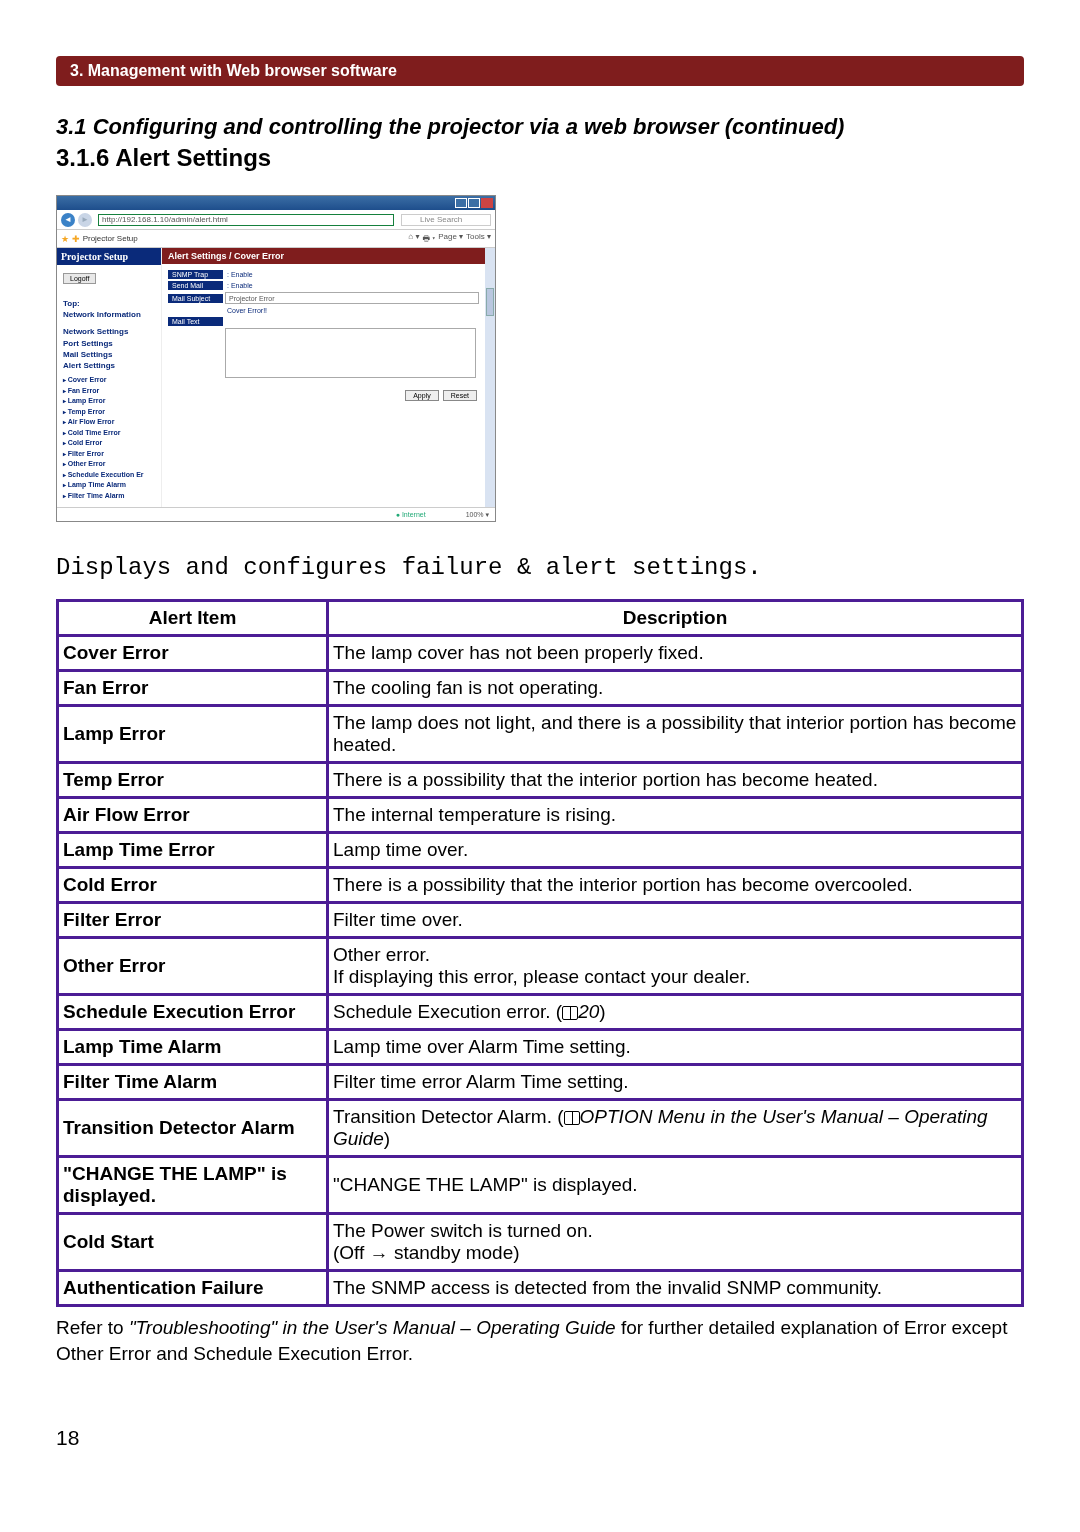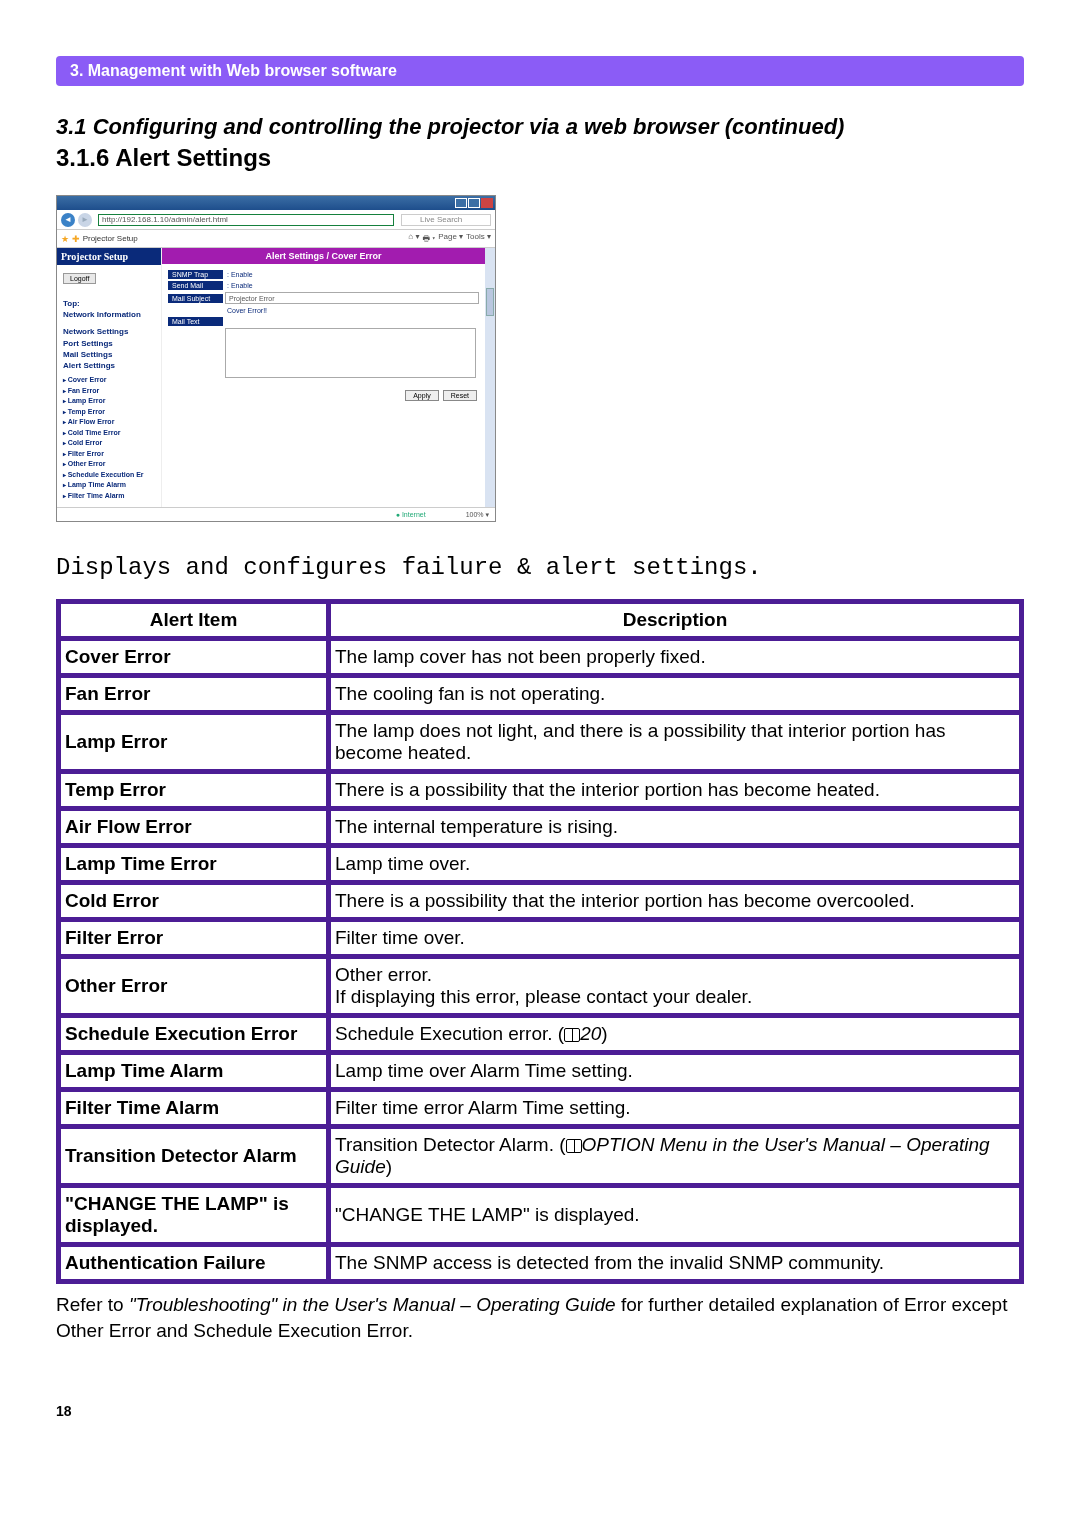--- a/index.html
+++ b/index.html
@@ -1,19 +1,19 @@
 <!DOCTYPE html>
 <html><head>
 <meta charset="utf-8">
 <style>
   * { box-sizing: border-box; margin: 0; padding: 0; }
   body { font-family: Arial, Helvetica, sans-serif; background: #fff; width: 1080px; color: #000; }
   .page { padding: 56px 56px 40px 56px; }
   .breadcrumb-bar {
-    background: #8b5cf6;
+    background: #7f1d1d;
     color: #fff;
     font-weight: bold;
     padding: 6px 14px;
     border-radius: 4px;
     font-size: 16px;
     margin-bottom: 28px;
   }
   .subsection-title {
     font-style: italic;
     font-weight: bold;
@@ -60,21 +60,21 @@
   }
   .ss-logoff {
     margin:8px 6px; padding:1px 6px; background:#e8e8e8; border:1px solid #999;
     display:inline-block; text-align:center; font-size:7px;
   }
   .ss-nav { padding:6px 6px 4px 6px; color:#0a2a7a; font-weight:bold; line-height:1.4; }
   .ss-nav-sub { padding:0 6px 6px 6px; color:#0a2a7a; font-weight:bold; line-height:1.5; font-size:7px;}
   .ss-nav-sub div::before { content:"▸ "; font-size:6px; }
   .ss-main { flex:1; }
   .ss-main-head {
-    background:#a21caf; color:#fff; font-weight:bold; padding:3px 6px; font-size:9px;text-align:center;
+    background:#7f1d1d; color:#fff; font-weight:bold; padding:3px 6px; font-size:9px;
   }
   .ss-form { padding:6px; }
   .ss-row { display:flex; margin-bottom:2px; align-items:center; }
   .ss-label { width:55px; background:#0a2a7a; color:#fff; padding:1px 4px; font-size:7px; }
   .ss-val { padding:1px 4px; color:#0a2a7a; font-size:7px; }
   .ss-input { flex:1; border:1px solid #aaa; height:12px; margin-left:2px; padding:0 3px; font-size:7px; display:flex; align-items:center; color:#555;}
   .ss-textarea { width: calc(100% - 60px); height:50px; border:1px solid #aaa; margin-left:57px; }
   .ss-buttons { display:flex; justify-content:flex-end; gap:4px; padding:6px 8px 10px; }
   .ss-btn { border:1px solid #888; background:#eee; font-size:7px; padding:1px 7px; }
   .ss-status { height:14px; border-top:1px solid #ccc; display:flex; justify-content:flex-end; align-items:center; padding:0 6px; gap:40px; font-size:7px; color:#555; }
@@ -83,39 +83,39 @@
   .ss-scrollthumb .thumb { width:8px; height:28px; background:#b9c7df; margin:40px auto 0; border:1px solid #8aa;}
   
   .intro { font-size: 24px; margin-bottom: 18px; font-family: Liberation Mono, monospace; }
   
   table.alerts {
     width: 100%;
     border-collapse: collapse;
     font-size: 19px;
   }
   table.alerts th, table.alerts td {
-    border: 5px solid #4c1d95;
+    border: 3px solid #4c1d95;
     padding: 5px 4px;
     text-align: left;
     vertical-align: middle;
   }
   table.alerts th { text-align: center; font-weight: bold; }
   table.alerts td.item { font-weight: bold; width: 270px; }
   .book-icon {
     display:inline-block; width:16px; height:14px;
     border:1.5px solid #000; border-radius:2px; position:relative; vertical-align:-2px;
   }
   .book-icon::before {
     content:""; position:absolute; left:50%; top:0; bottom:0; width:1px; background:#000;
   }
   .italic-bold { font-style: italic; font-weight: normal; }
   .footnote {
     font-size: 19px; margin-top: 8px; line-height:1.35;
   }
-  .pagenum { margin-top: 60px; font-size: 14px; font-weight: bold; }
+  .pagenum { margin-top: 60px; font-size: 21px; }
 </style>
 </head>
 <body>
 
 <div class="page">
   <div class="breadcrumb-bar">3. Management with Web browser software</div>
   <div class="subsection-title">3.1 Configuring and controlling the projector via a web browser (continued)</div>
   <div class="section-heading">3.1.6 Alert Settings</div>
 
   <div class="screenshot">
@@ -271,20 +271,24 @@
         </tr>
         <tr>
           <td class="item">Transition Detector Alarm</td>
           <td>Transition Detector Alarm. (<span class="book-icon"></span><span class="italic-bold">OPTION Menu in the User's Manual – Operating Guide</span>)</td>
         </tr>
         <tr>
           <td class="item">"CHANGE THE LAMP" is displayed.</td>
           <td>"CHANGE THE LAMP" is displayed.</td>
         </tr>
         <tr>
+          <td class="item">Cold Start</td>
+          <td>The Power switch is turned on.<br>(Off → standby mode)</td>
+        </tr>
+        <tr>
           <td class="item">Authentication Failure</td>
           <td>The SNMP access is detected from the invalid SNMP community.</td>
         </tr>
       </tbody>
   </table>
 
   <div class="footnote">
     <span>Refer to </span><span class="italic-bold">"Troubleshooting" in the User's Manual – Operating Guide</span><span> for further detailed explanation of Error except Other Error and Schedule Execution Error.</span>
   </div>
 

